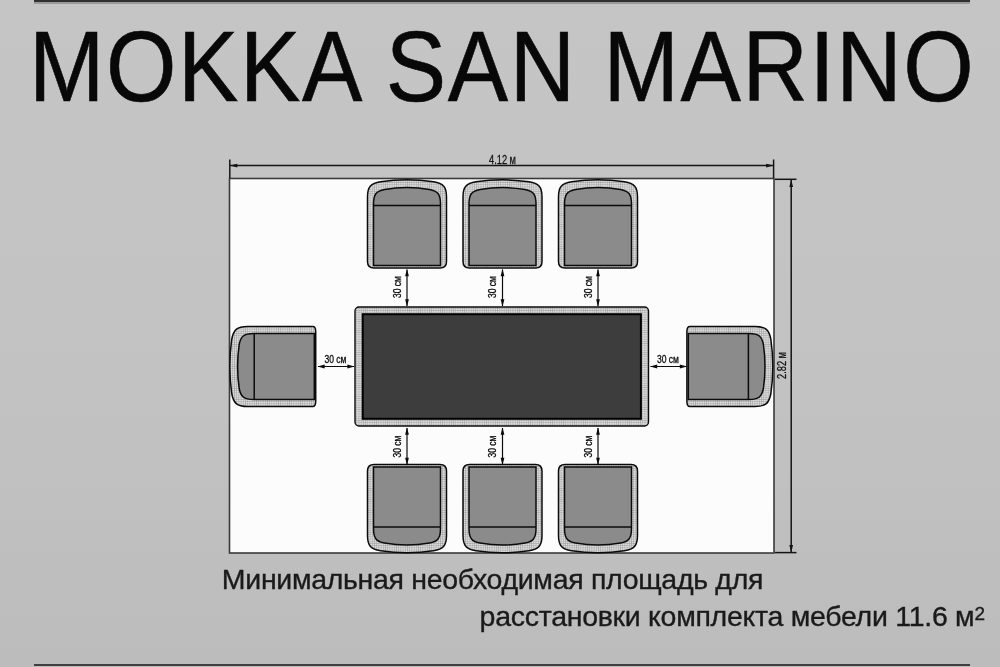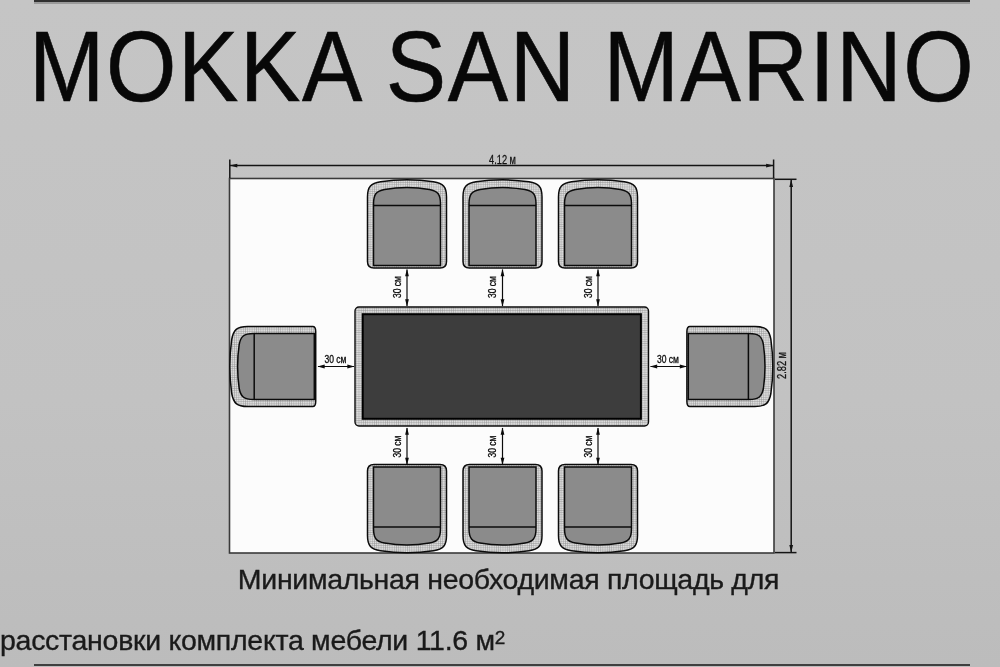--- a/index.html
+++ b/index.html
@@ -134,16 +134,16 @@
     <use href="#harr" x="317.5" y="366.5"></use>
     <text x="335.5" y="362.8" font-size="10.5" fill="#0b0b0b" stroke="#0b0b0b" stroke-width="0.3" text-anchor="middle" textLength="22" lengthAdjust="spacingAndGlyphs">30 см</text>
   </g>
 
   <g>
     <use href="#harr" x="650" y="366.5"></use>
     <text x="668" y="362.8" font-size="10.5" fill="#0b0b0b" stroke="#0b0b0b" stroke-width="0.3" text-anchor="middle" textLength="22" lengthAdjust="spacingAndGlyphs">30 см</text>
   </g>
 </svg>
 
-<div class="abs" style="left:16px;top:563px;width:985px;text-align:center;font-size:28.5px;letter-spacing:-0.31px;color:#1a1a1a;-webkit-text-stroke:0.35px #1a1a1a;">Минимальная необходимая площадь для</div>
+<div class="abs" style="left:0;top:563px;width:985px;text-align:center;font-size:28.5px;letter-spacing:-0.31px;color:#1a1a1a;-webkit-text-stroke:0.35px #1a1a1a;">Минимальная необходимая площадь для</div>
 
-<div class="abs" style="left:0;top:599.5px;width:985px;text-align:left;font-size:28.5px;letter-spacing:-0.28px;color:#1a1a1a;margin-top:24px;-webkit-text-stroke:0.35px #1a1a1a;">расстановки комплекта мебели 11.6 м<span style="font-size:19px;vertical-align:6.5px;letter-spacing:0;">2</span></div>
+<div class="abs" style="left:0;top:599.5px;width:985px;text-align:right;font-size:28.5px;letter-spacing:-0.28px;color:#1a1a1a;-webkit-text-stroke:0.35px #1a1a1a;">расстановки комплекта мебели 11.6 м<span style="font-size:19px;vertical-align:6.5px;letter-spacing:0;">2</span></div>
 </div>
 
 </body></html>

